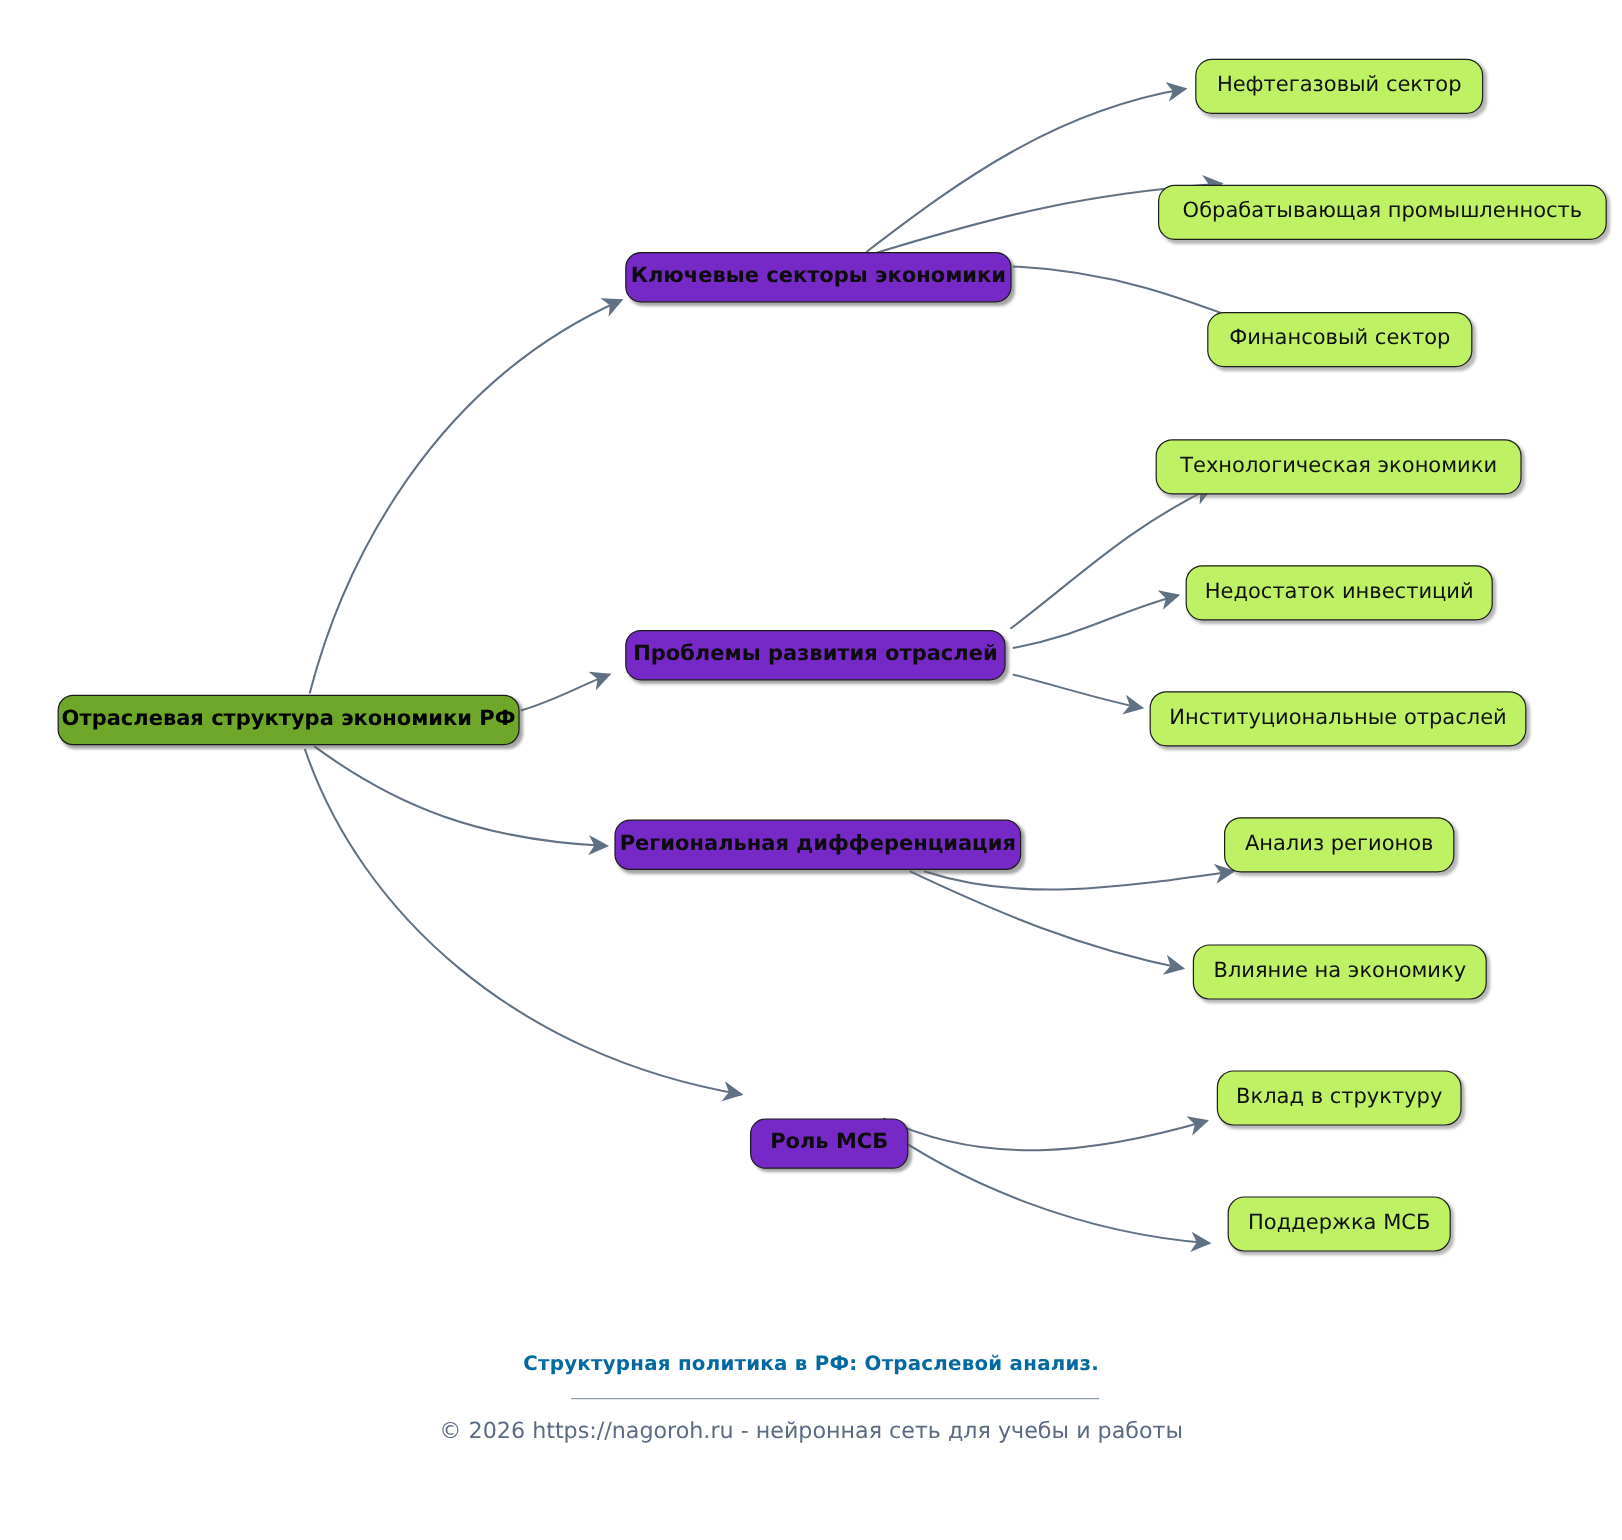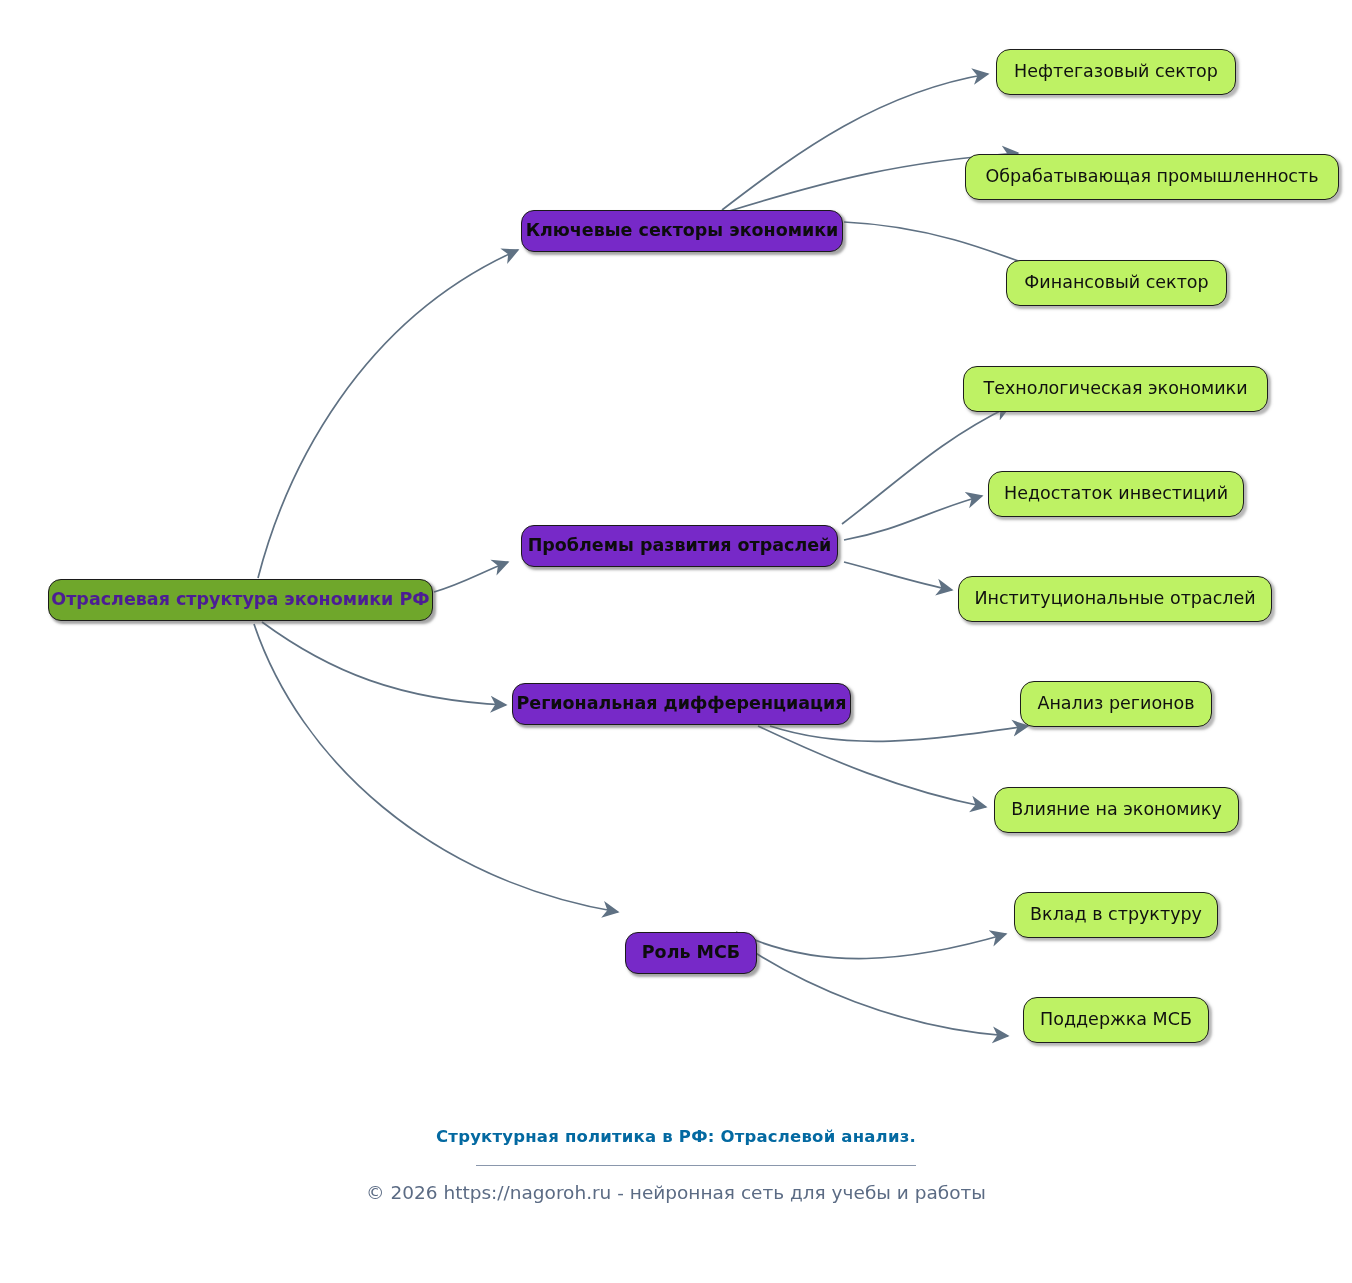--- a/index.html
+++ b/index.html
@@ -32,21 +32,21 @@
     display: flex;
     align-items: center;
     justify-content: center;
     white-space: nowrap;
     line-height: 1;
   }
   .node-root {
     background: #6fa72b;
     border: 1.6px solid #1a1a1a;
     border-radius: 13px;
-    color: #4c1d95;
+    color: #000000;
     font-size: 17.5px;
     font-weight: 700;
     padding: 0 14px;
     box-shadow: 2.5px 2.5px 2.5px rgba(90,90,90,0.55);
   }
   .node-branch {
     background: #7729c8;
     border: 1.6px solid #1a1a1a;
     border-radius: 13px;
     color: #0d0d0d;

